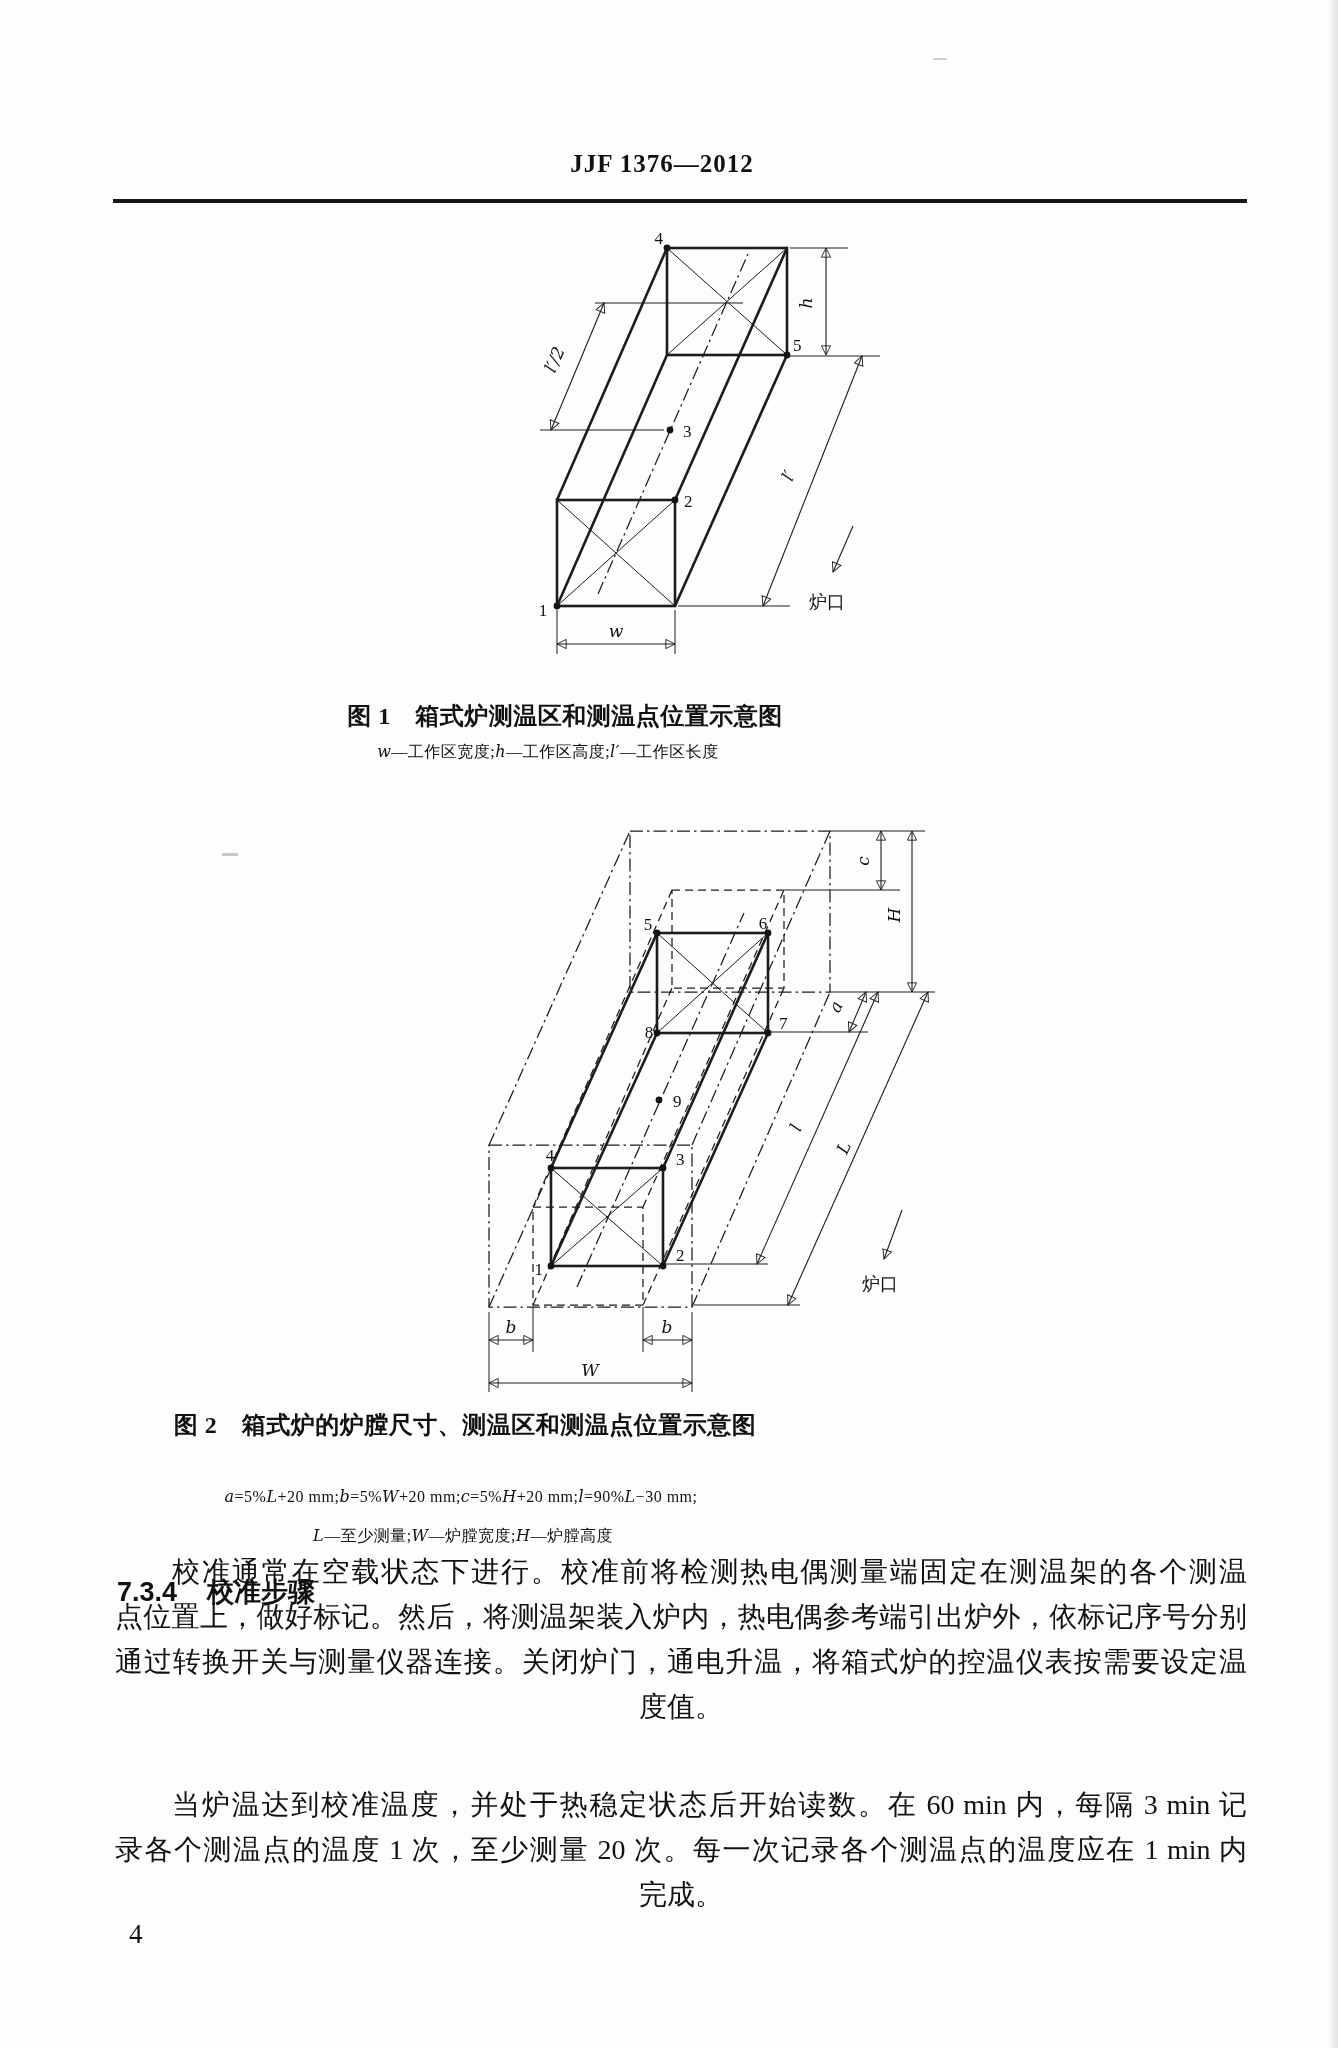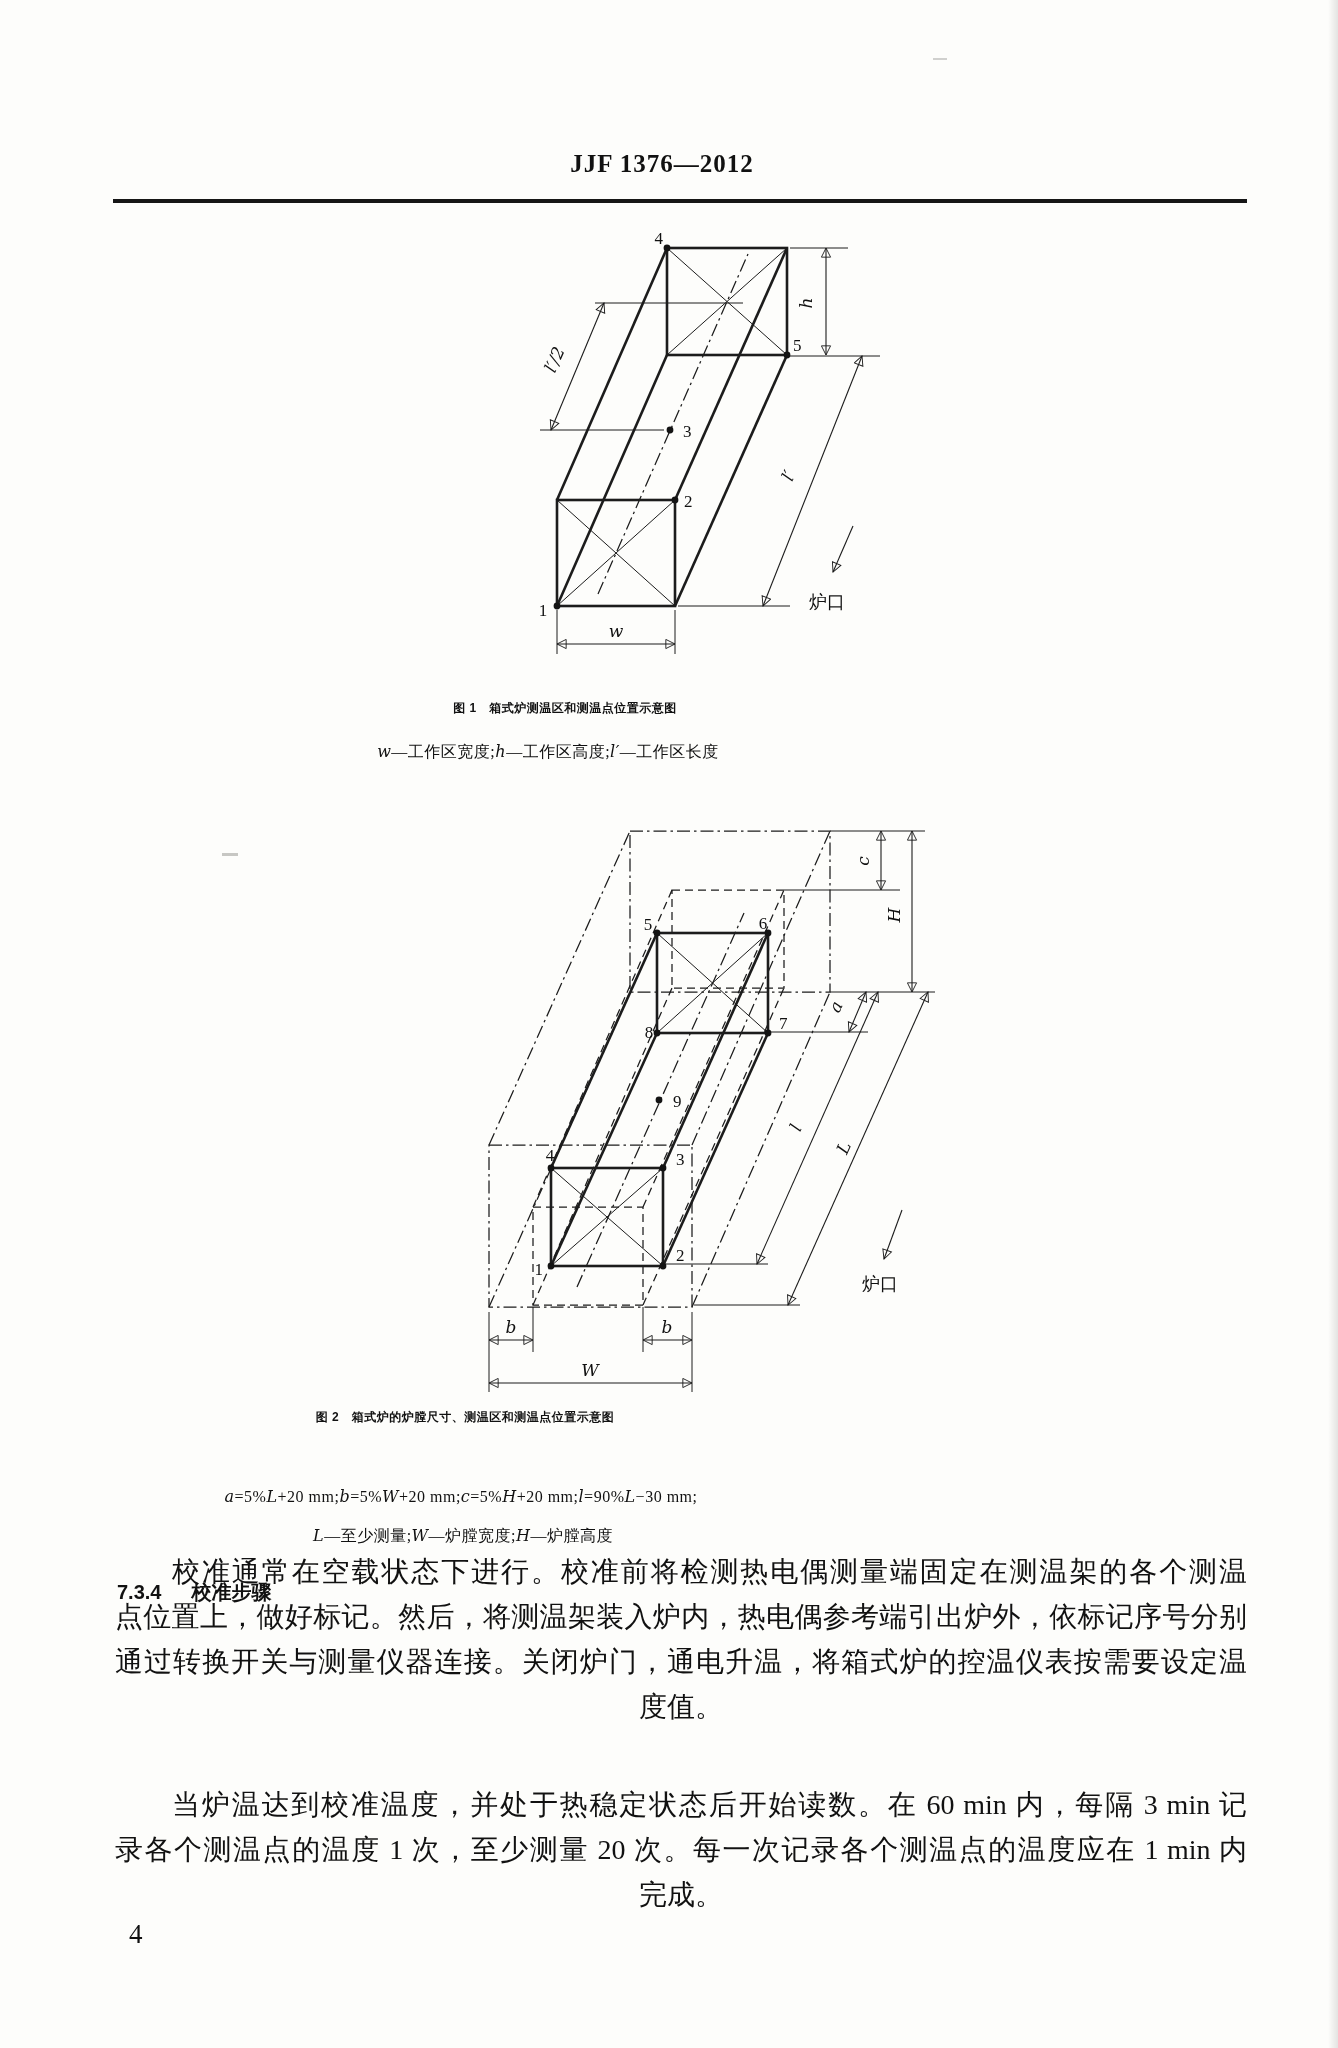--- a/index.html
+++ b/index.html
@@ -5,25 +5,25 @@
   html,body{margin:0;padding:0;background:#e8e8e6;}
   .page{position:relative;width:1338px;height:2048px;margin:0 auto;background:#fdfdfb;
         font-family:"Liberation Serif",serif;color:#111;overflow:hidden;}
   .scan-shade{position:absolute;top:0;right:0;width:10px;height:2048px;
         background:linear-gradient(to right,rgba(0,0,0,0),rgba(0,0,0,0.10));}
   .speck{position:absolute;background:#9a9a96;}
   .hdr{position:absolute;top:150px;left:662px;transform:translateX(-50%);
        font-weight:bold;font-size:25px;letter-spacing:1px;white-space:nowrap;}
   .rule{position:absolute;top:199px;left:113px;width:1134px;height:4px;background:#161616;}
   .cap{position:absolute;transform:translateX(-50%);white-space:nowrap;
-       font-family:Liberation Sans, sans-serif;font-weight:bold;font-size:12px;letter-spacing:0.5px;}
+       font-family:Liberation Serif, serif;font-weight:bold;font-size:24px;letter-spacing:0.5px;}
   .sub{position:absolute;transform:translateX(-50%);white-space:nowrap;
        font-size:16px;letter-spacing:0.5px;}
   .sub i,.it{font-style:italic;font-family:"DejaVu Serif",serif;}
-  .sechead{position:absolute;left:117px;top:1570px;font-size:20px;line-height:45px;
+  .sechead{position:absolute;left:117px;top:1570px;font-size:27px;line-height:45px;
        font-family:"Liberation Sans",sans-serif;font-weight:bold;}
   .sechead .gap{display:inline-block;width:30px;}
   .bpara{position:absolute;left:115px;width:1132px;font-size:28px;line-height:45px;}
   .bline{white-space:nowrap;text-align:center;}
   .j{text-align:justify;text-align-last:justify;white-space:normal;
      word-break:keep-all;overflow:hidden;height:45px;}
   .ind{text-indent:57px;}
   .pageno{position:absolute;left:129px;top:1912px;font-size:27px;line-height:45px;}
   svg{position:absolute;overflow:visible;}
   svg line,svg rect,svg path{stroke:#1c1c1c;fill:none;}

